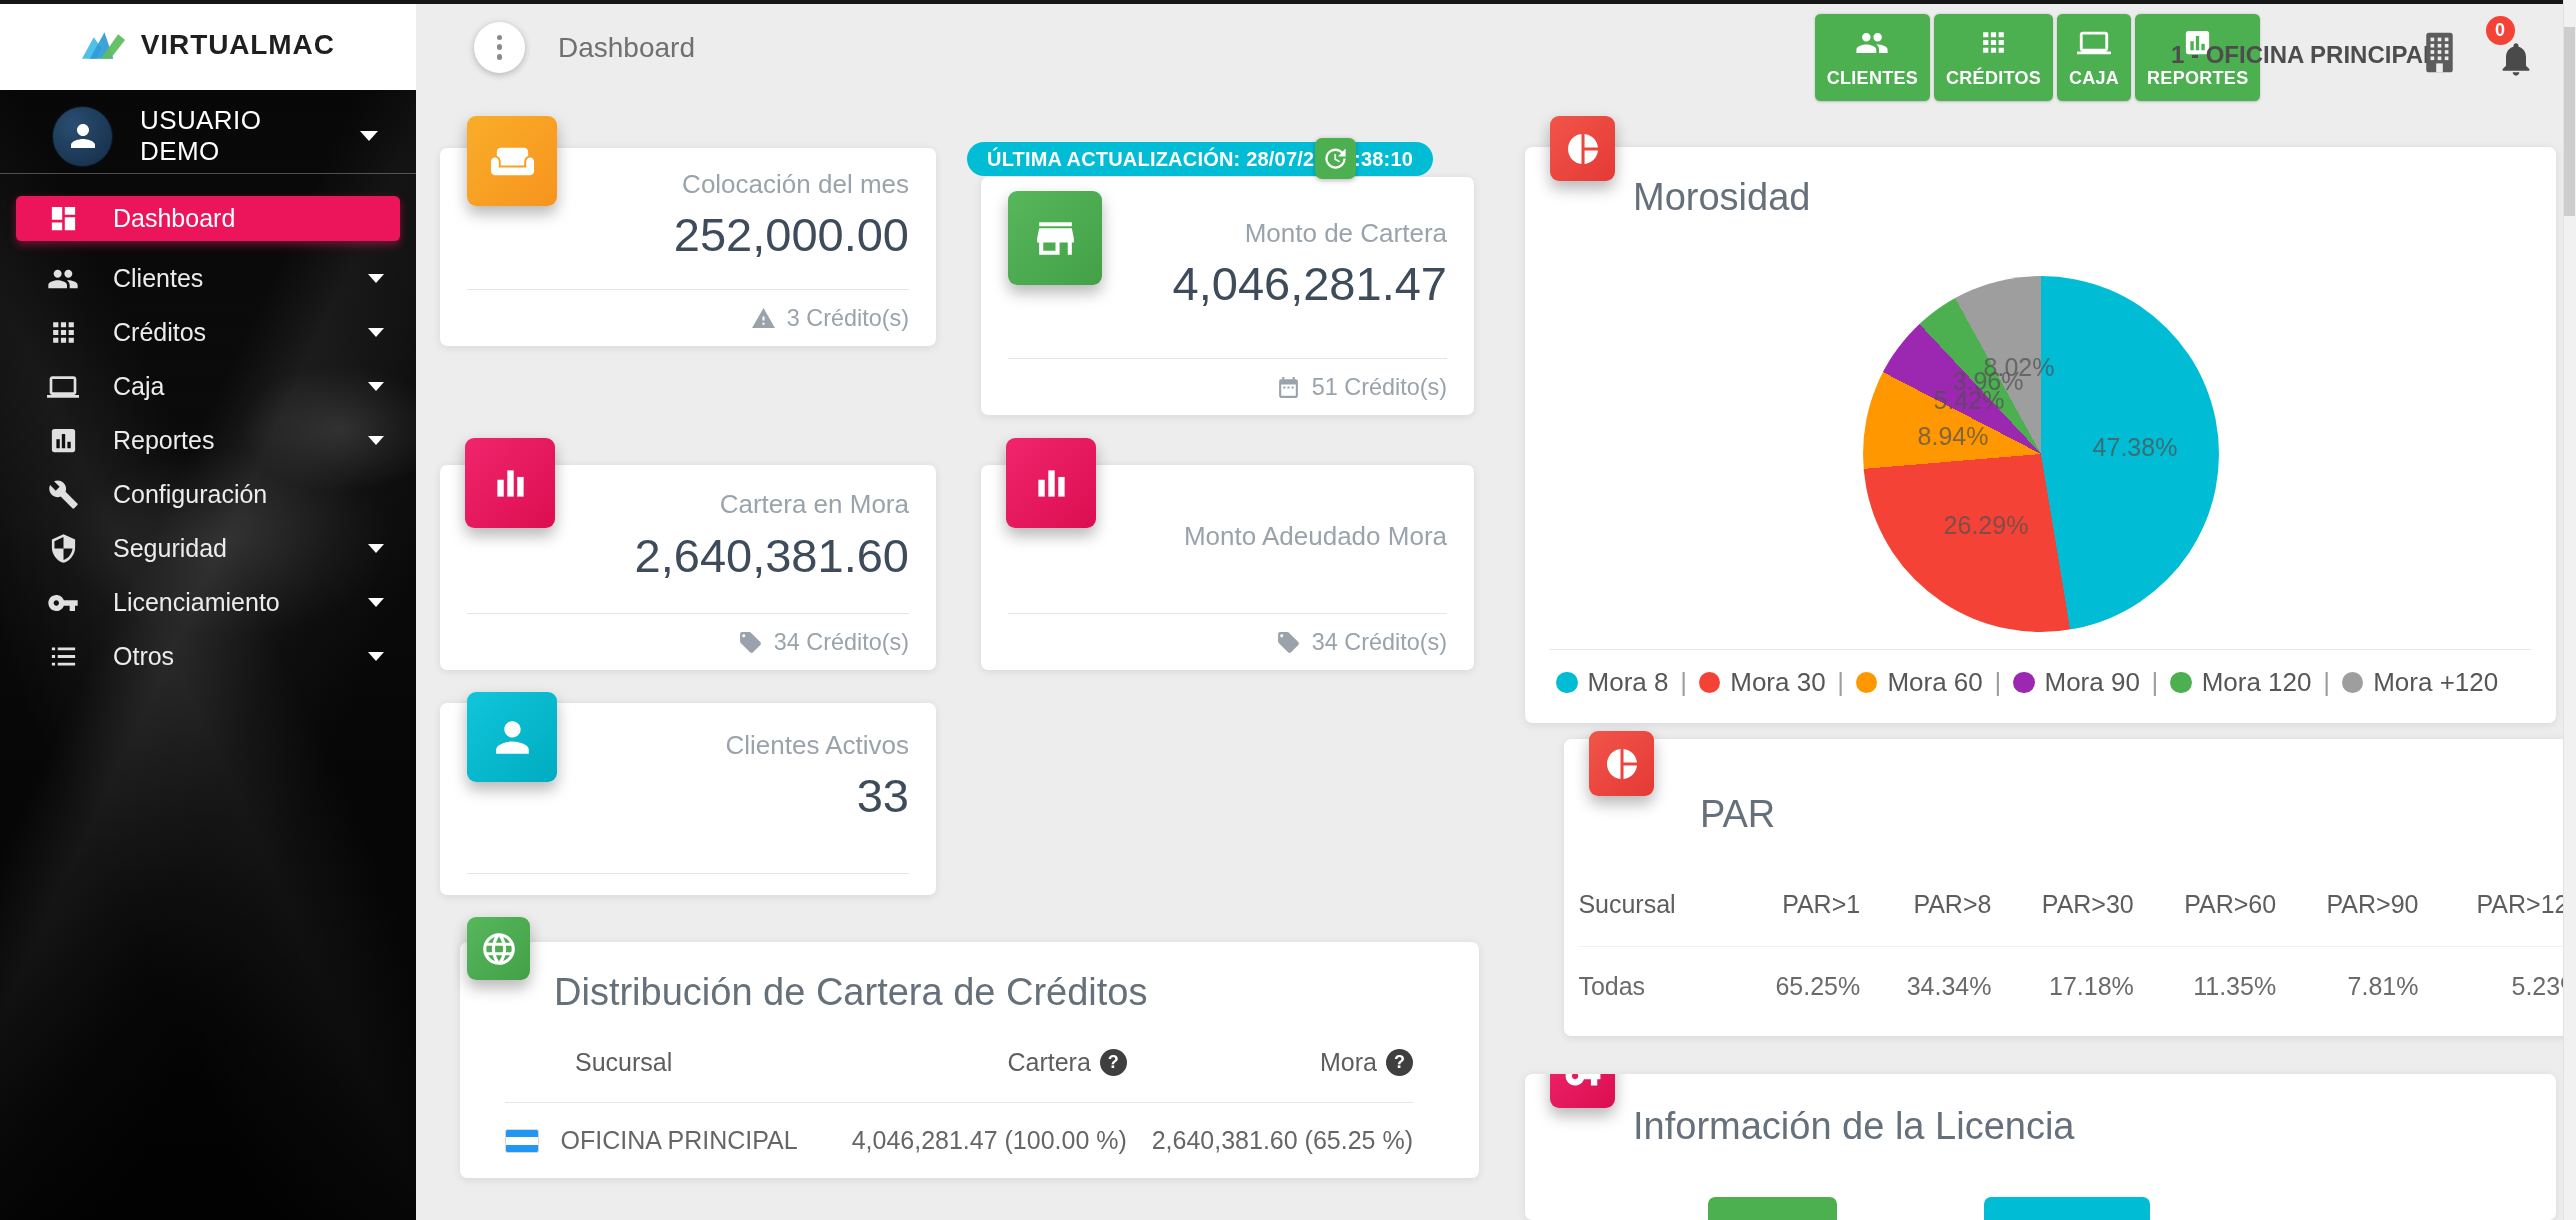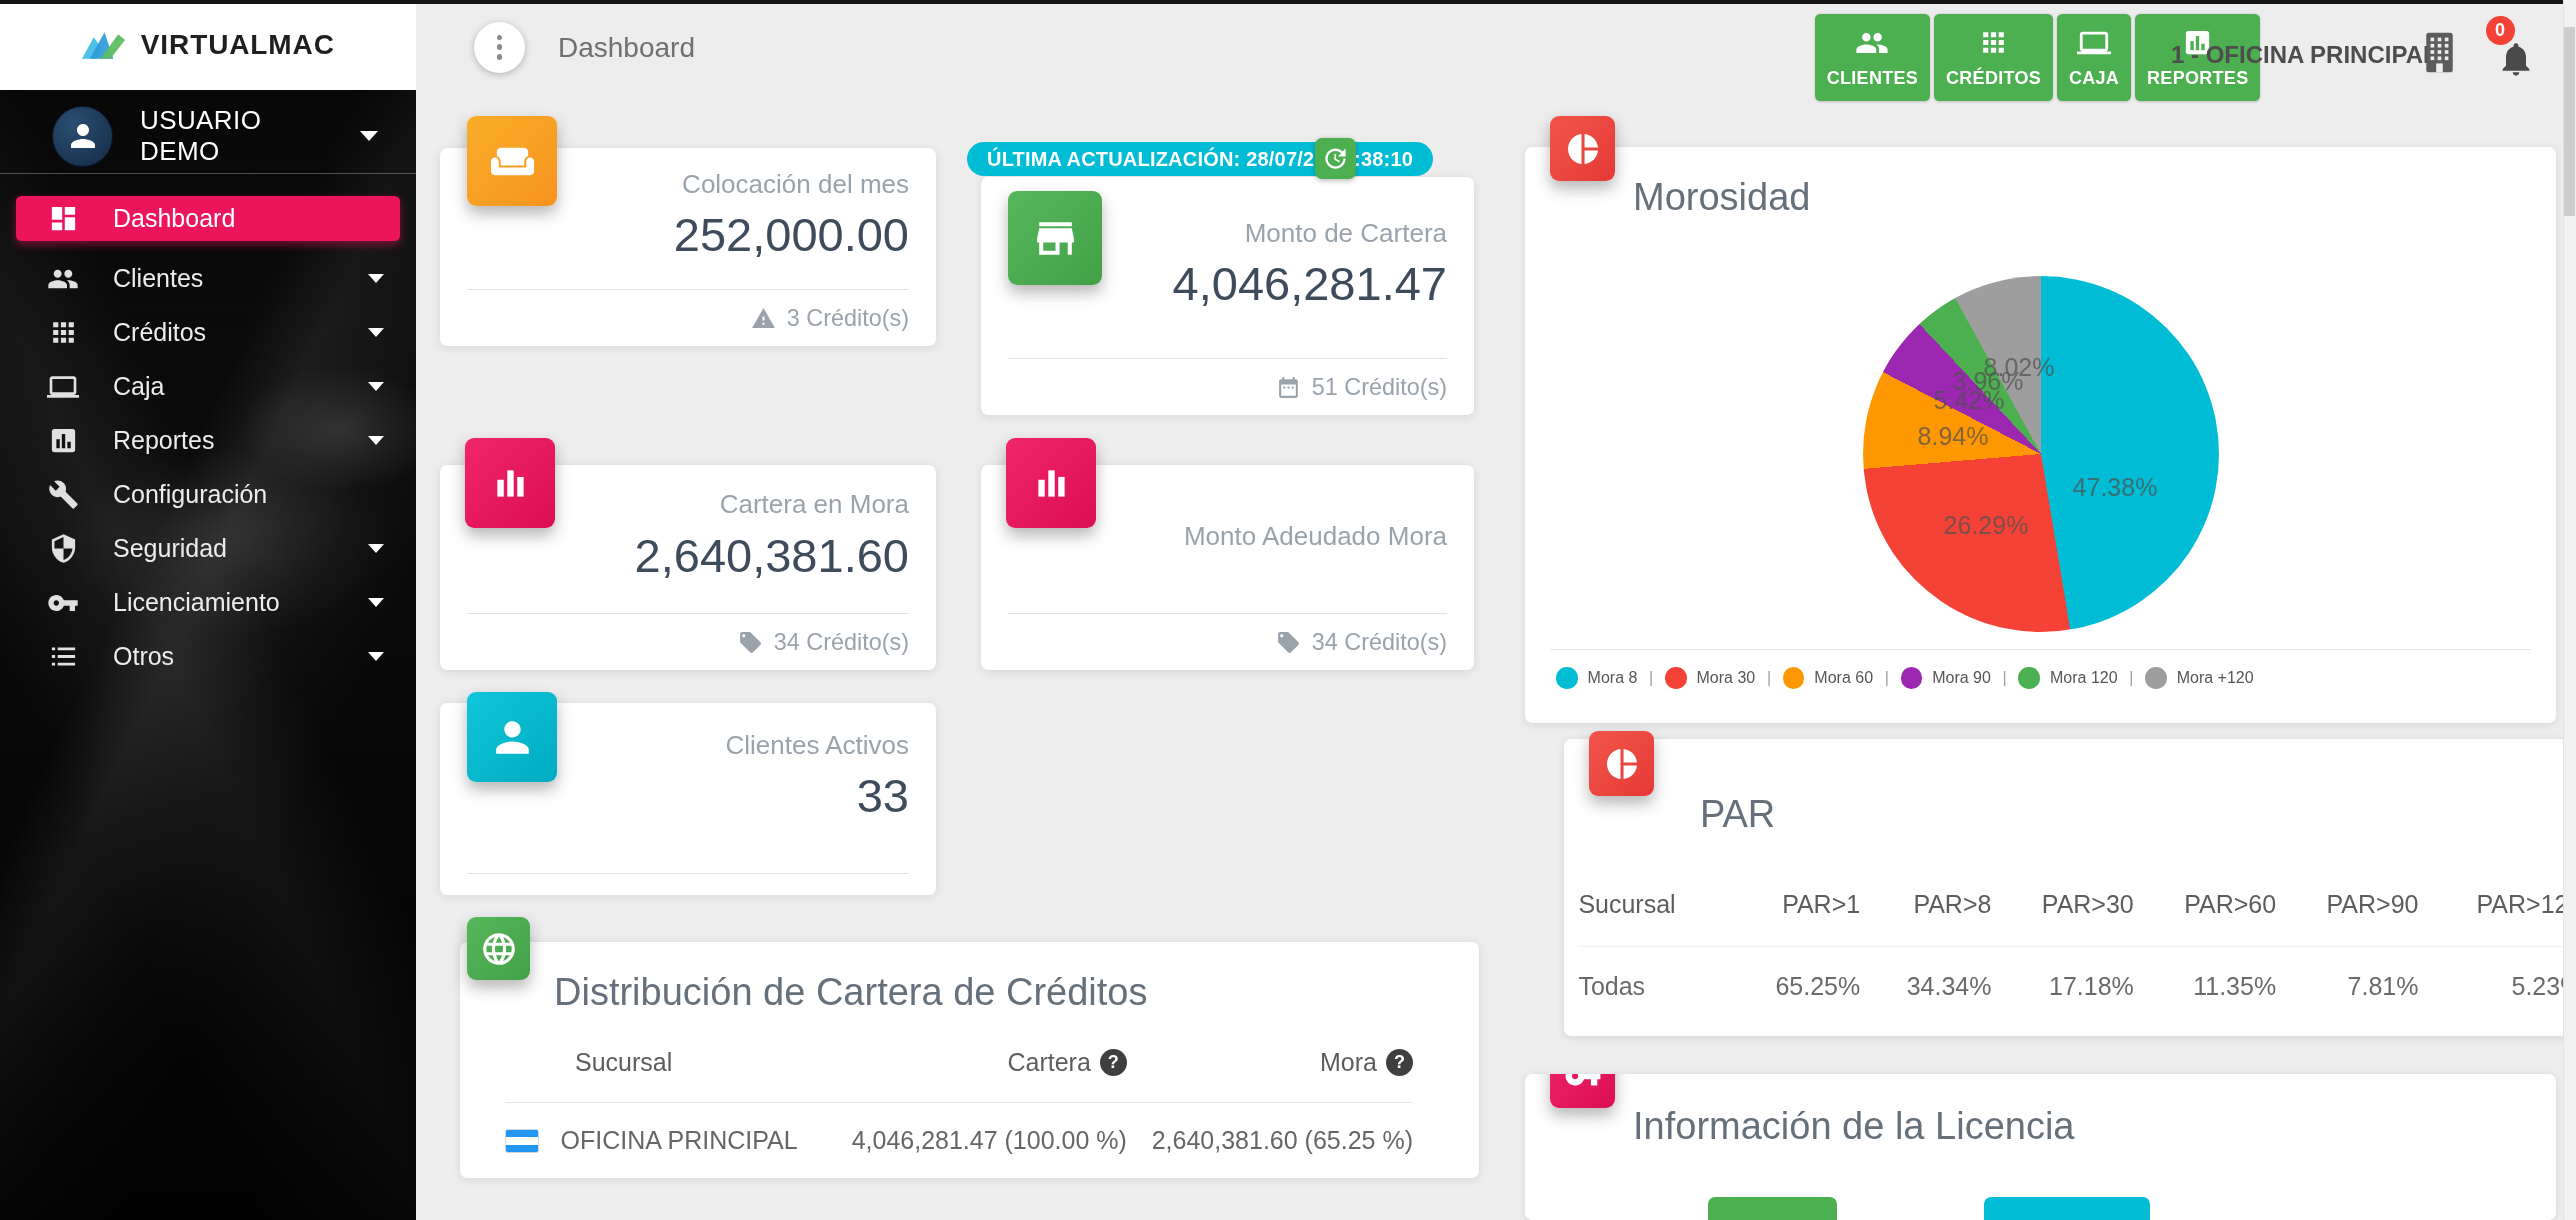--- a/index.html
+++ b/index.html
@@ -101,21 +101,21 @@
   .morosidad .section-title { left:108px; top:29px; }
   .par .section-title { left:136px; top:54px; }
   .lic .section-title { left:108px; top:31px; }
   .dist .section-title { left:94px; top:29px; }
 
   
   .pie { position:absolute; left:338px; top:129px; width:356px; height:356px; border-radius:50%; }
   .pie-label { position:absolute; transform:translate(-50%,-50%); font-size:25px; color:rgba(80,80,80,0.72); white-space:nowrap; }
   .legend-divider { position:absolute; left:25px; right:25px; top:502px; height:0.9px; background:#e6e6e6; }
   .legend { position:absolute; left:31px; top:520px; display:flex; align-items:center; gap:11.7px;
-    font-size:16px; color:#565656; }
+    font-size:26px; color:#565656; }
   .legend-item { display:flex; align-items:center; gap:10px; }
   .legend-dot { width:21.6px; height:21.6px; border-radius:50%; background:#999; display:inline-block; }
   .legend-sep { color:#9e9e9e; }
 
   
   table { border-collapse:collapse; position:absolute; }
   .par-table { left:14.4px; right:12.6px; top:151px; width:calc(100% - 27px); }
   .par-table th { font-weight:normal; font-size:25px; color:#5d5d5d; text-align:right; padding:0 0 27px 0; border-bottom:1.8px solid #f1f1f1; }
   .par-table th.left, .par-table td.left { text-align:left; }
   .par-table td { font-size:25px; color:#6a6a6a; text-align:right; padding-top:25px; }
@@ -494,21 +494,21 @@
 </section>
 
 <section class="card morosidad">
   <div class="tile">
     <svg width="36" height="36" viewBox="0 0 24 24" fill="#ffffff">
         <path d="M11 2v20c-5.07-.5-9-4.79-9-10s3.93-9.5 9-10zm2.03 0v8.99H22c-.47-4.74-4.24-8.52-8.97-8.99zm0 11.01V22c4.74-.47 8.5-4.25 8.97-8.99h-8.97z"></path>
       </svg>
   </div>
   <h2 class="section-title">Morosidad</h2>
   <div class="pie" style="background: conic-gradient(rgb(0, 188, 212) 0deg, rgb(0, 188, 212) 170.568deg, rgb(244, 67, 54) 170.568deg, rgb(244, 67, 54) 265.212deg, rgb(255, 152, 0) 265.212deg, rgb(255, 152, 0) 297.396deg, rgb(156, 39, 176) 297.396deg, rgb(156, 39, 176) 316.908deg, rgb(76, 175, 80) 316.908deg, rgb(76, 175, 80) 331.164deg, rgb(158, 158, 158) 331.164deg, rgb(158, 158, 158) 360.036deg);">
-      <div class="pie-label" style="left: 252px; top: 171px; margin-top: 40px;">47.38%</div>
+      <div class="pie-label" style="left: 272px; top: 171px;">47.38%</div>
       <div class="pie-label" style="left: 123px; top: 249px;">26.29%</div>
       <div class="pie-label" style="left: 90px; top: 160px;">8.94%</div>
       <div class="pie-label" style="left: 106px; top: 124px;">5.42%</div>
       <div class="pie-label" style="left: 125px; top: 105px;">3.96%</div>
       <div class="pie-label" style="left: 156px; top: 91px;">8.02%</div>
     </div>
   <div class="legend-divider"></div>
   <div class="legend">
     <span class="legend-item">
         <i class="legend-dot" style="background: rgb(0, 188, 212);"></i>

